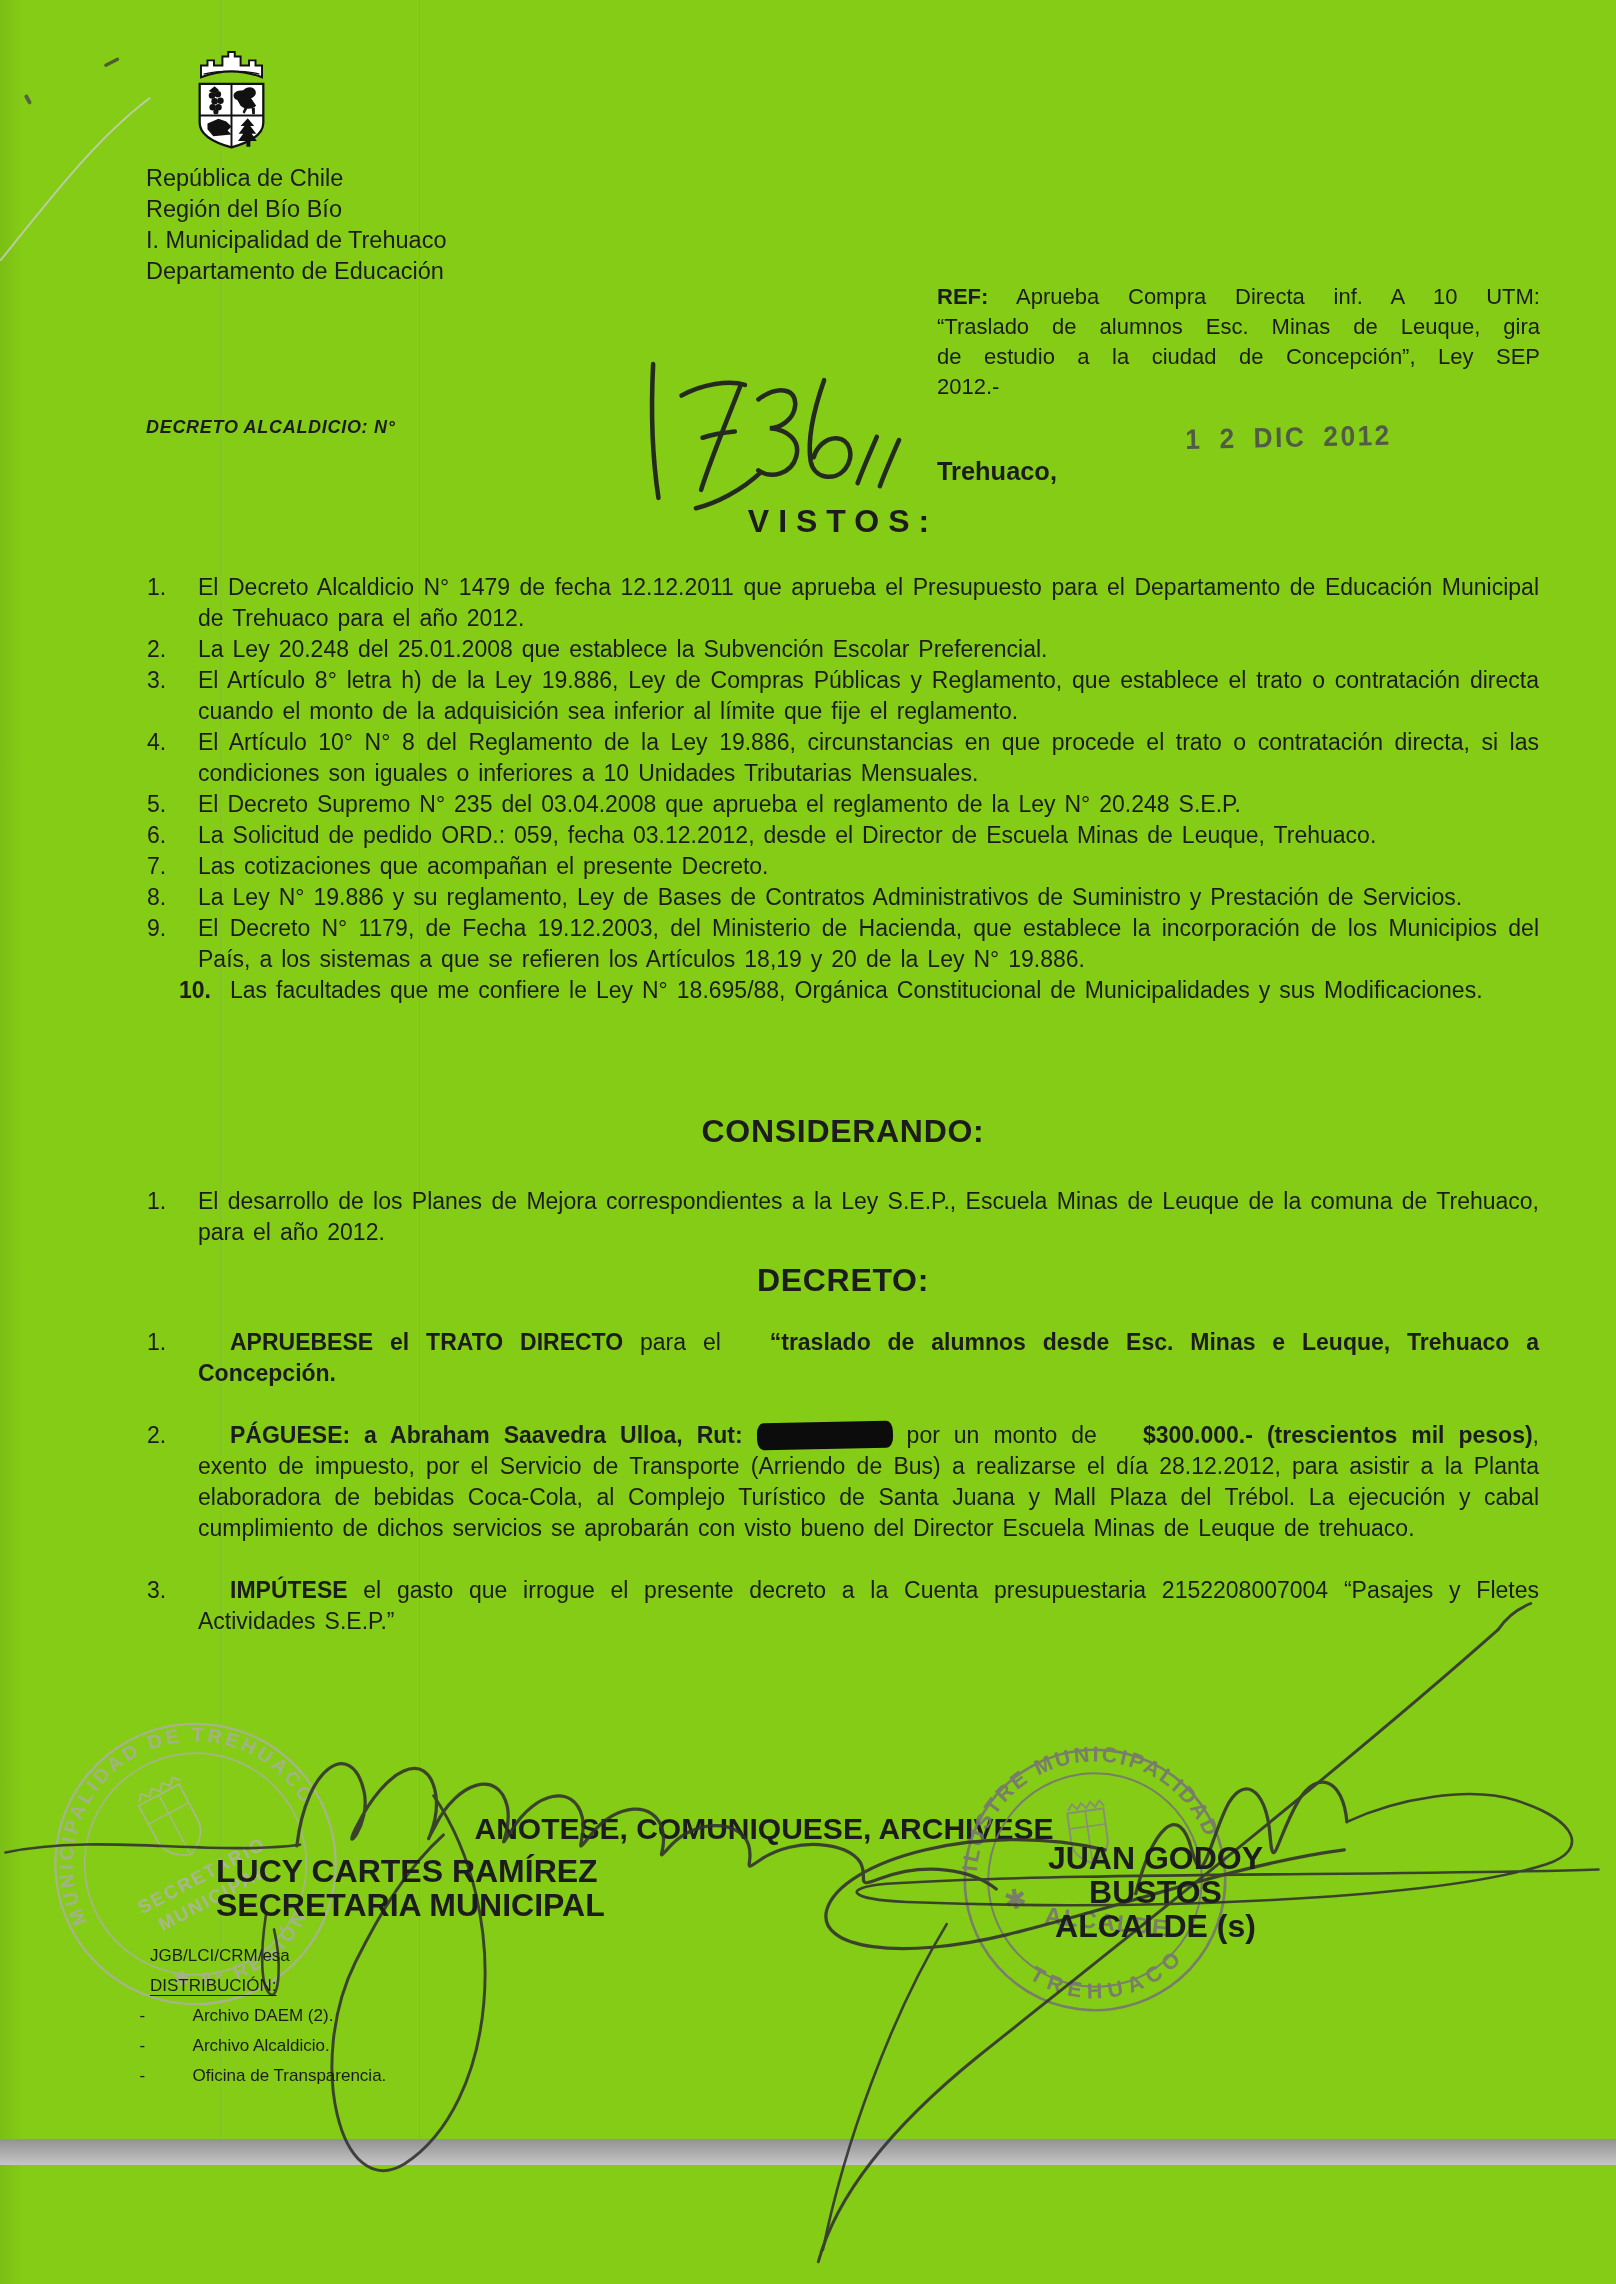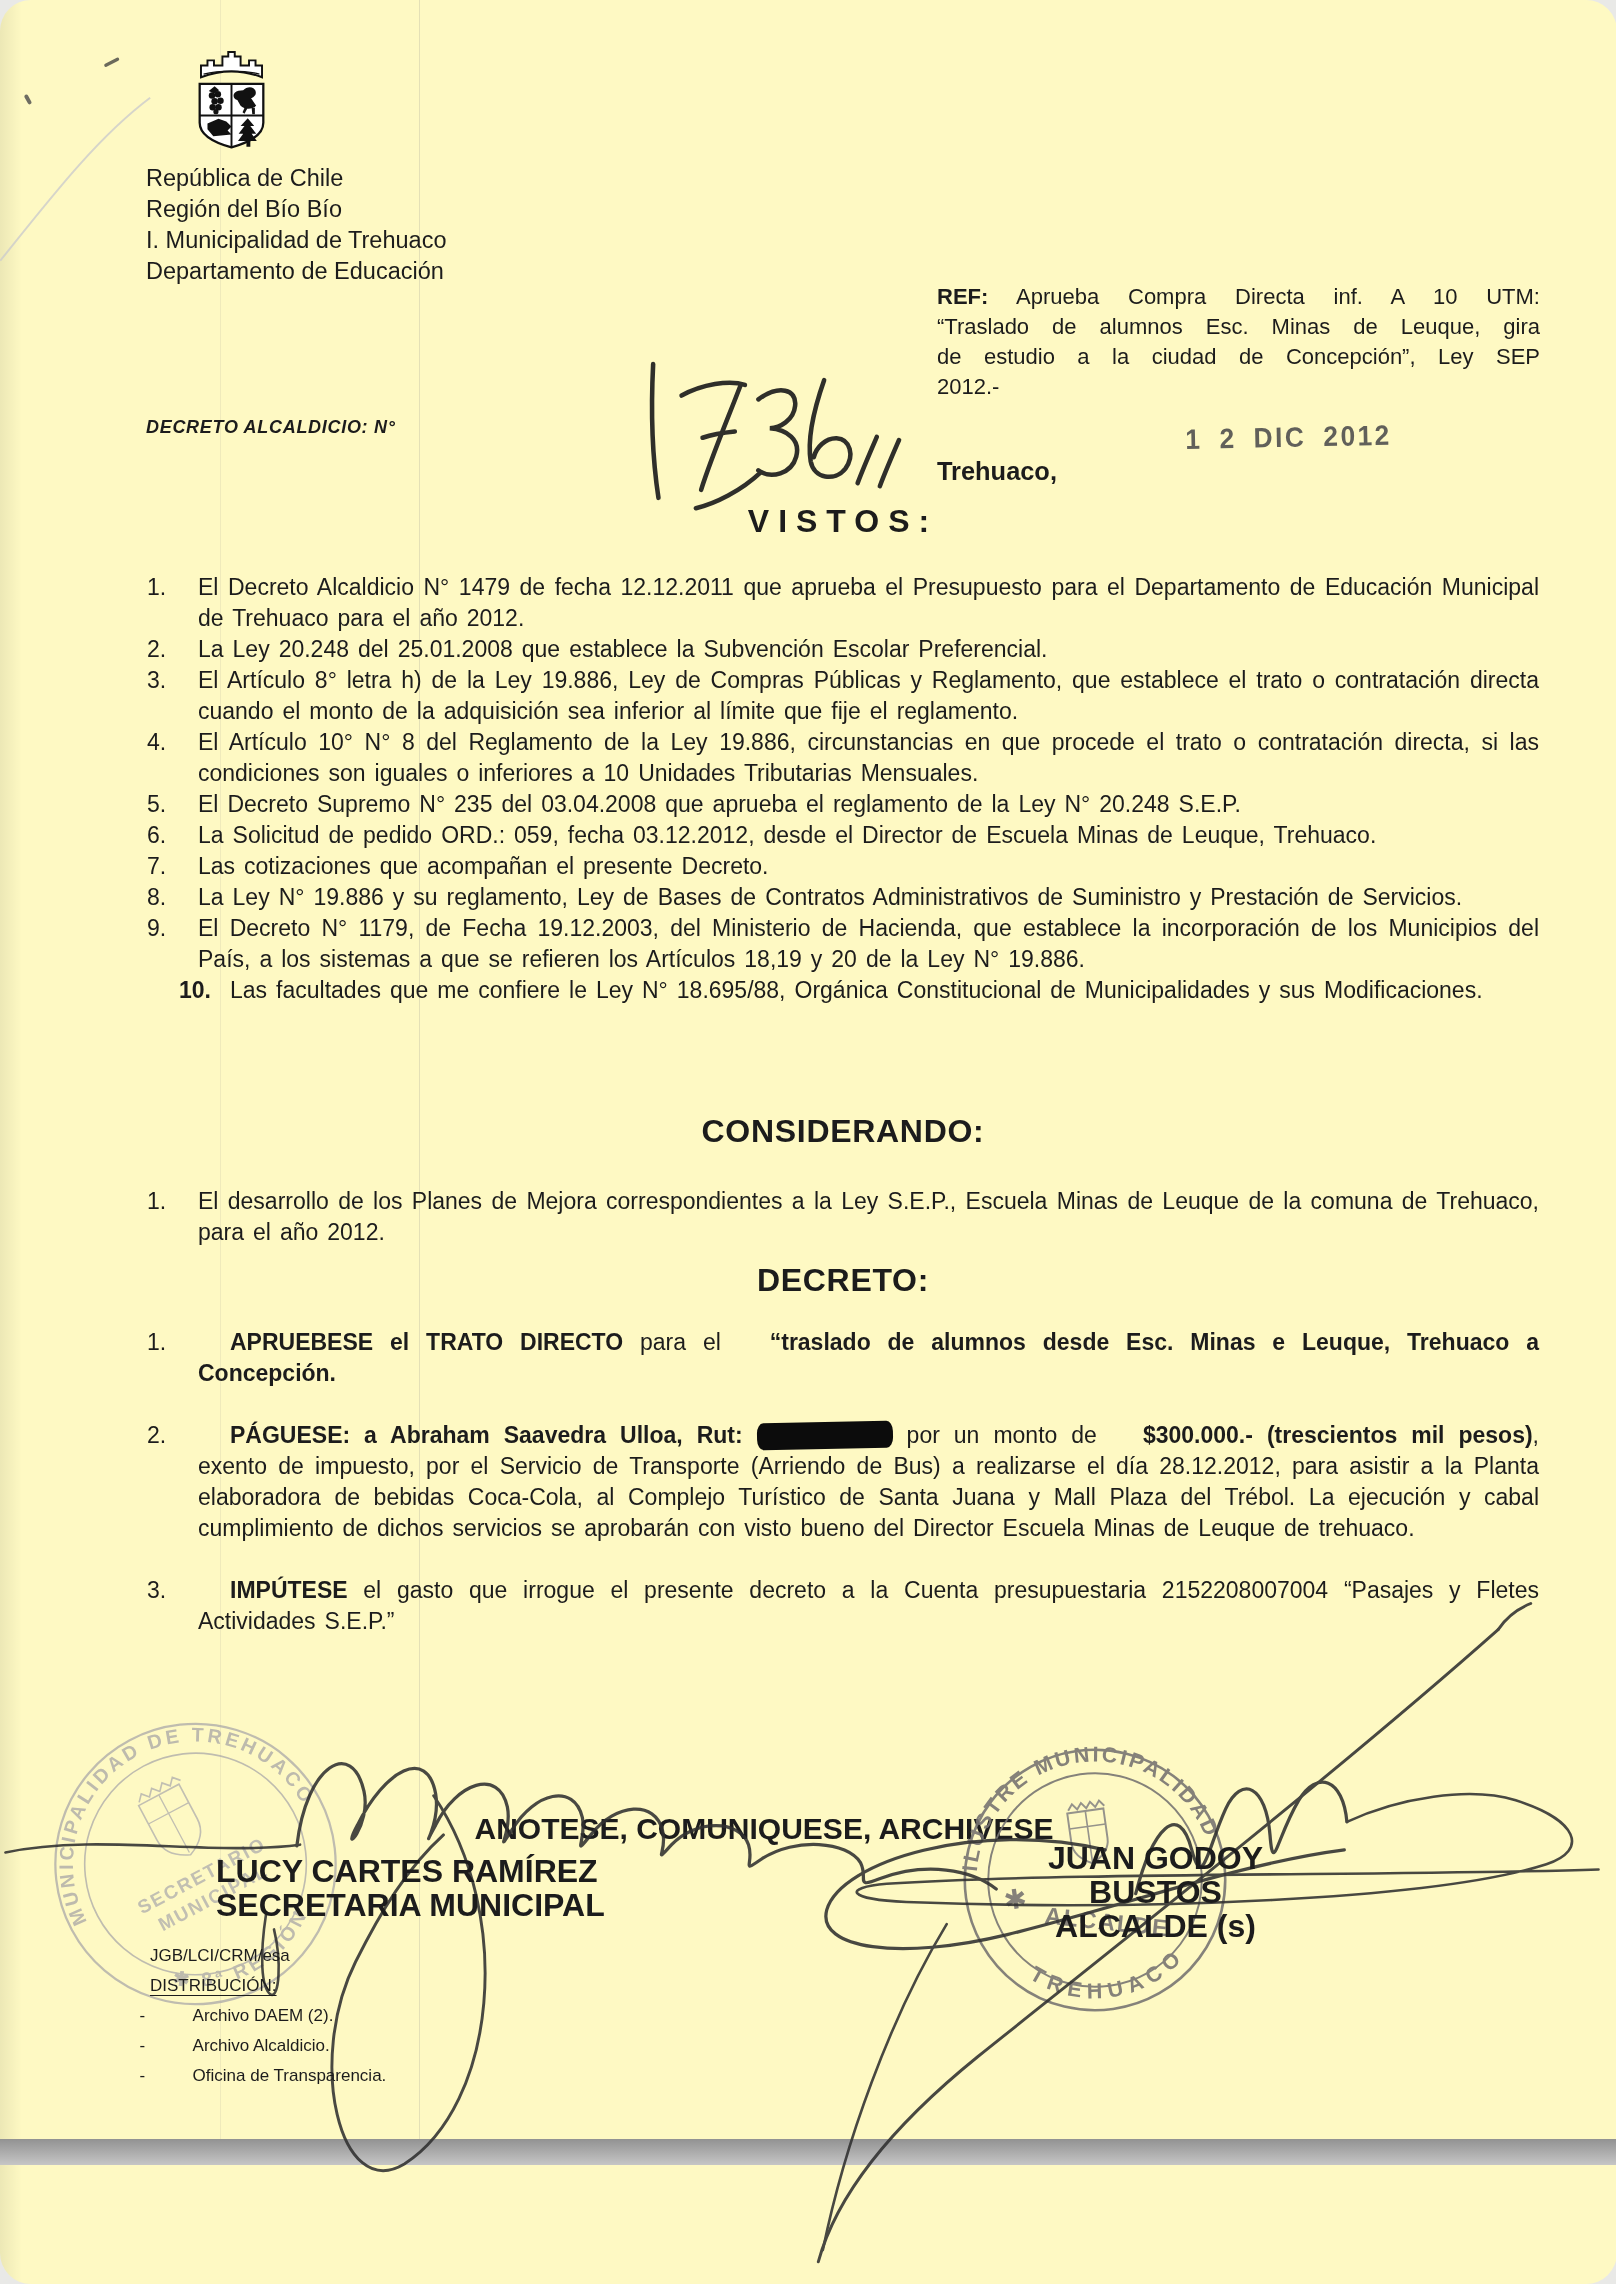--- a/index.html
+++ b/index.html
@@ -1,17 +1,17 @@
 <!DOCTYPE html>
 <html style="font-size:10.4px"><head>
 <meta charset="utf-8">
 <style>
   html,body{margin:0;padding:0;background:#e9e9e7;}
-  .page{position:relative;width:1617px;height:2284px;background:#fef9c3;overflow:hidden;
-        font-family:"Liberation Sans",sans-serif;color:#1c1c1c;border-radius:31px;}
+  .page{position:relative;width:1617px;height:2284px;background:#84cc16;overflow:hidden;
+        font-family:"Liberation Sans",sans-serif;color:#1c1c1c;}
   .abs{position:absolute;}
   
   .vline{position:absolute;top:0;width:1.3px;height:2139px;background:#8a8a8a;}
   .vline.v1{left:220px;opacity:.13;}
   .vline.v2{left:419px;opacity:.22;}
   .edge-shade{position:absolute;left:0;top:0;width:22px;height:2284px;
               background:linear-gradient(90deg,rgba(0,0,0,.07),rgba(0,0,0,0));}
   .scan-band{position:absolute;left:0;top:2139px;width:1617px;height:26px;
              background:linear-gradient(180deg,#929292 0%,#a9a9a9 45%,#c6c6c6 100%);}
   

